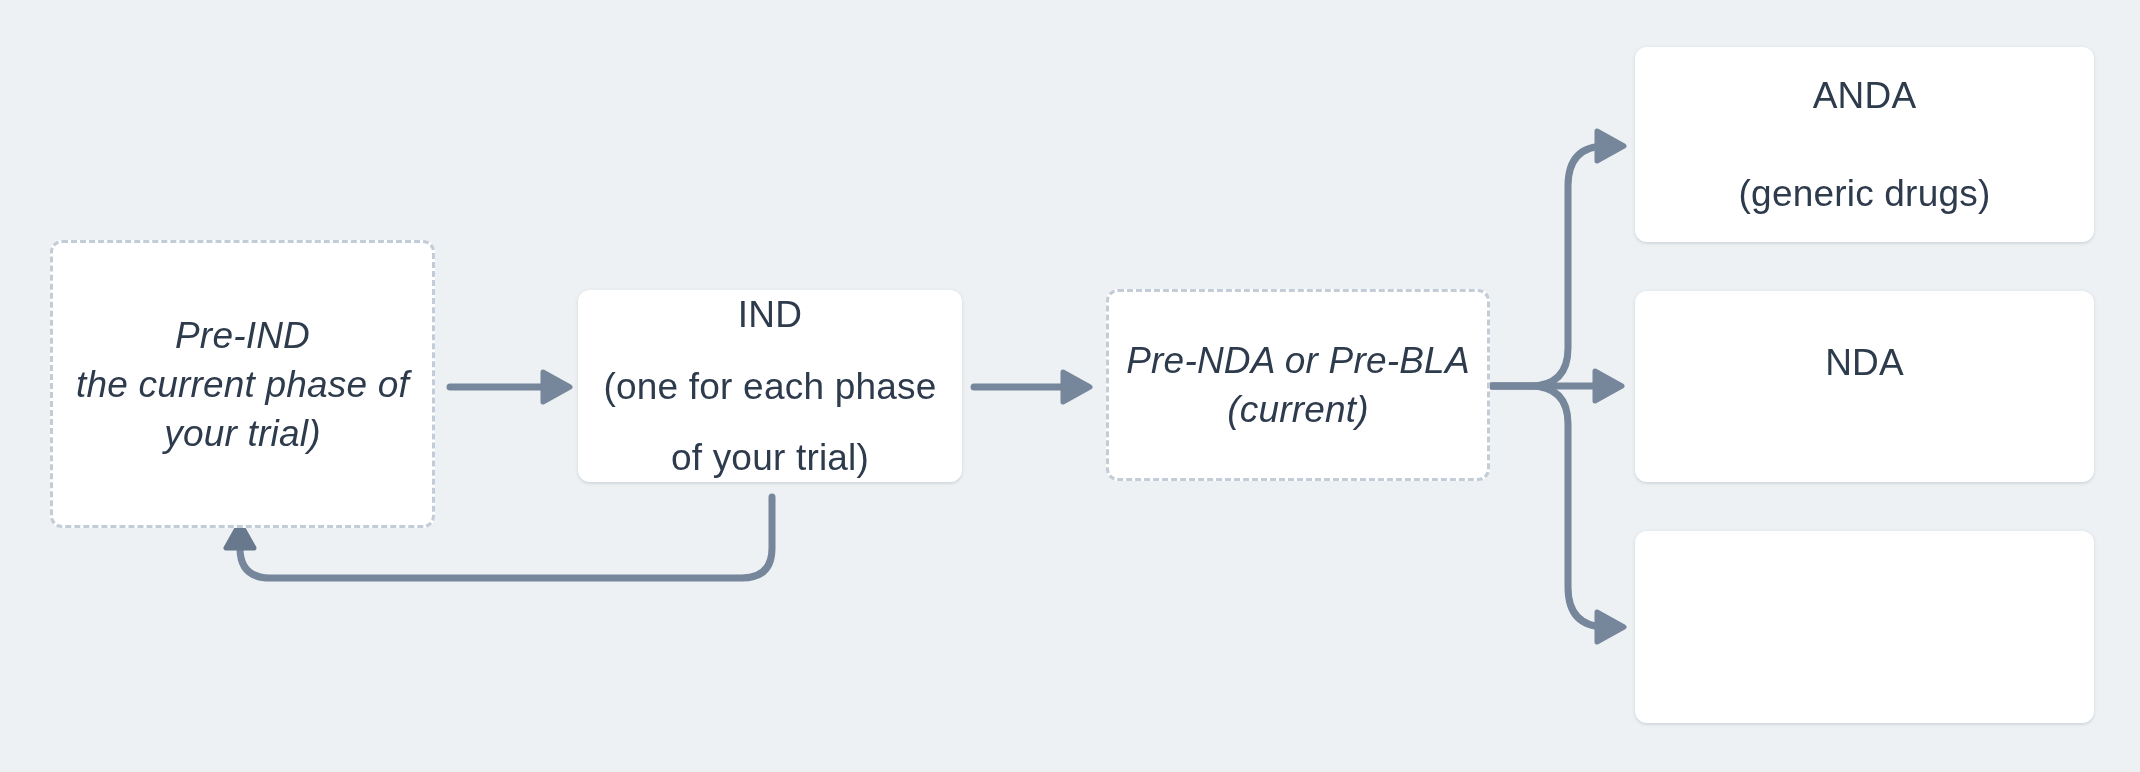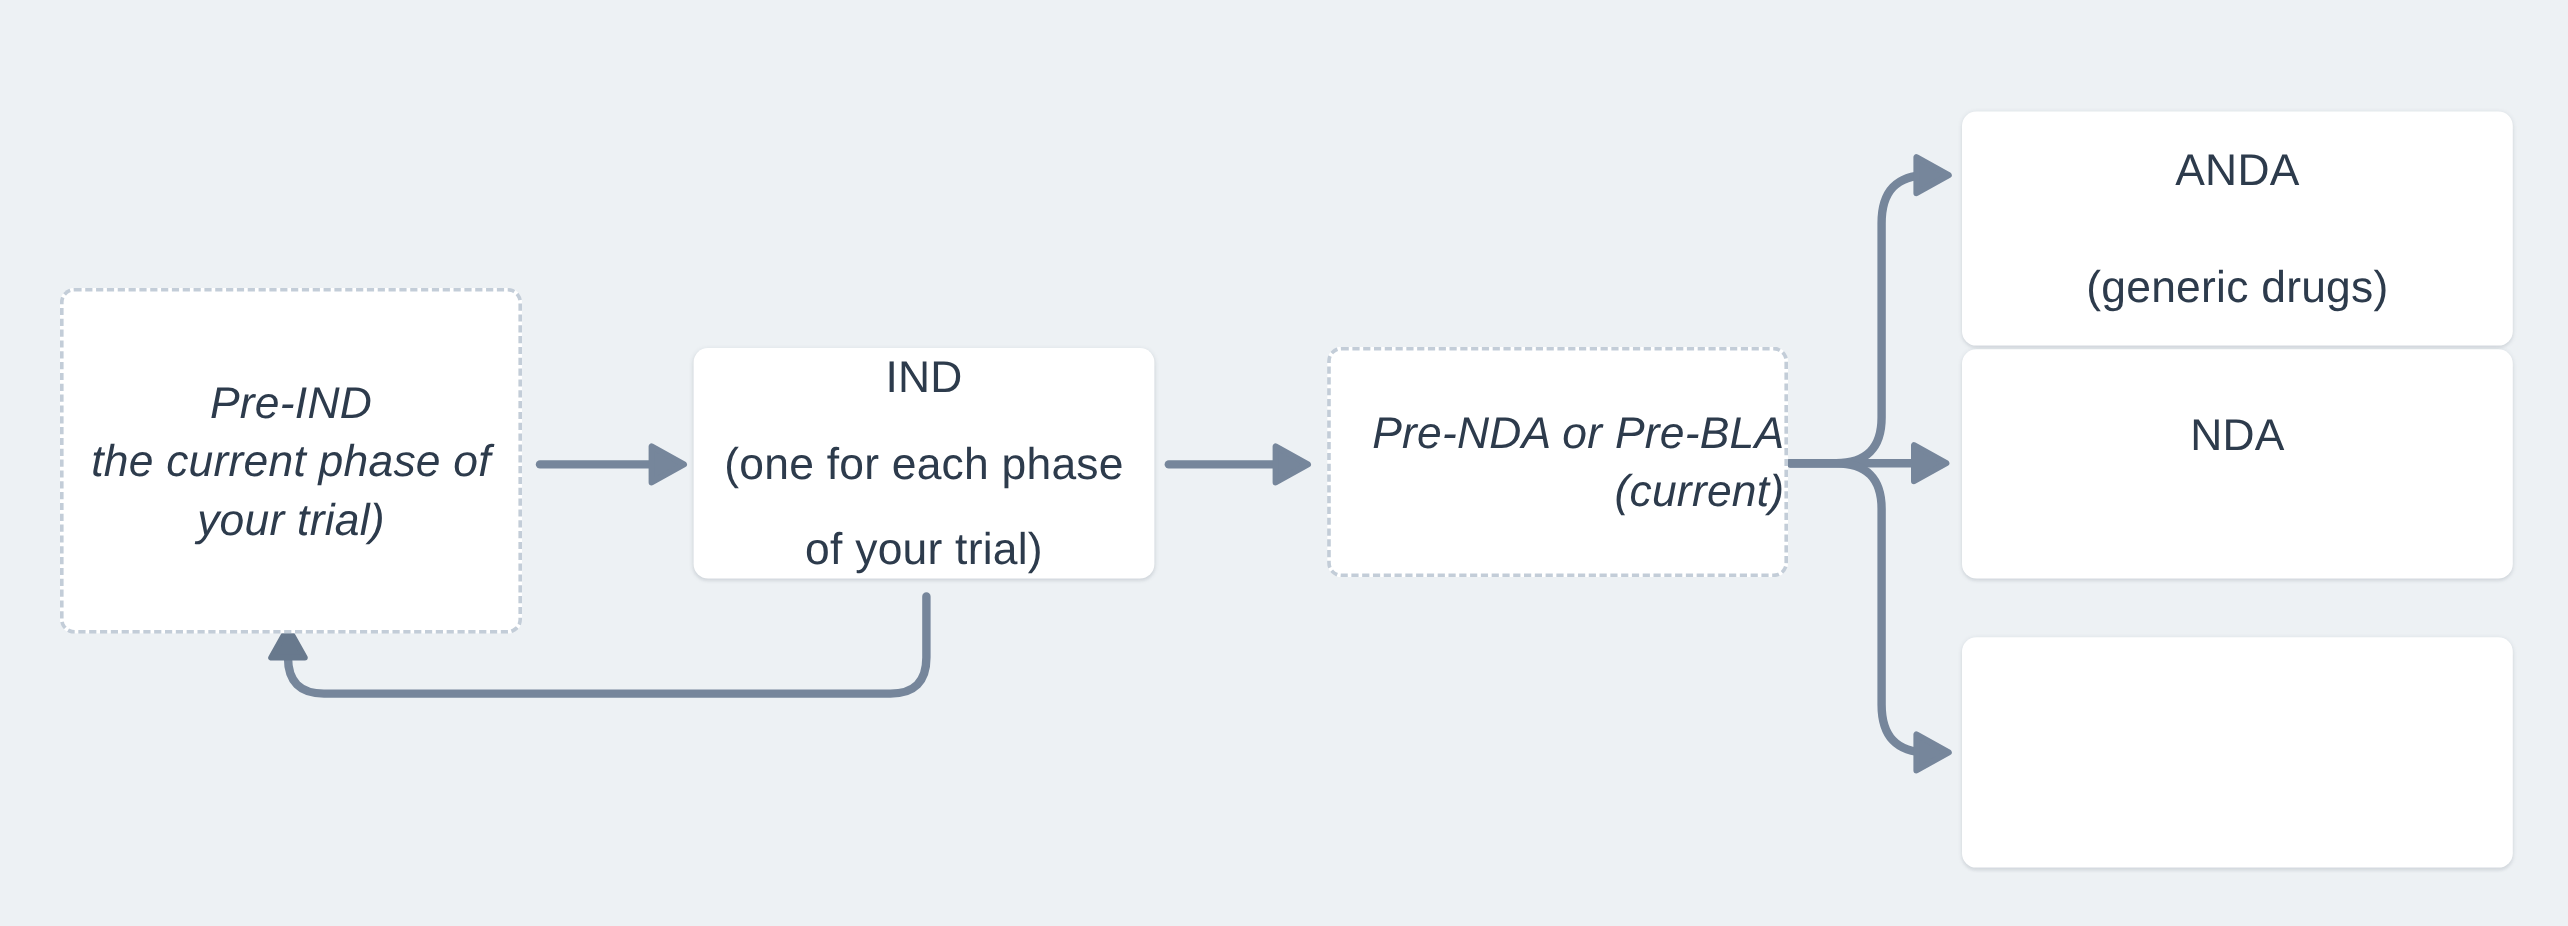--- a/index.html
+++ b/index.html
@@ -65,22 +65,22 @@
   .node--dashed {
     border: 3px dashed var(--dash);
     font-style: italic;
   }
   .line {
     display: block;
     height: 49px;
   }
   #node-pre-ind  { left: 50px;   top: 240px; width: 385px; height: 288px; }
   #node-ind      { left: 578px;  top: 290px; width: 384px; height: 192px; justify-content: space-between; }
-  #node-pre-nda  { left: 1106px; top: 289px; width: 384px; height: 192px; text-align: right; }
-  #node-anda     { left: 1635px; top: 47px;  width: 459px; height: 195px; margin-top: 46px; }
+  #node-pre-nda  { left: 1106px; top: 289px; width: 384px; height: 192px; }
+  #node-anda     { left: 1635px; top: 47px;  width: 459px; height: 195px; }
   #node-nda      { left: 1635px; top: 291px; width: 459px; height: 191px; }
   #node-bla      { left: 1635px; top: 531px; width: 459px; height: 192px; }
 </style>
 </head>
 <body>
 
 <div id="canvas">
 
   <svg id="arrow-layer" viewBox="0 0 2140 772" xmlns="http://www.w3.org/2000/svg">
 

